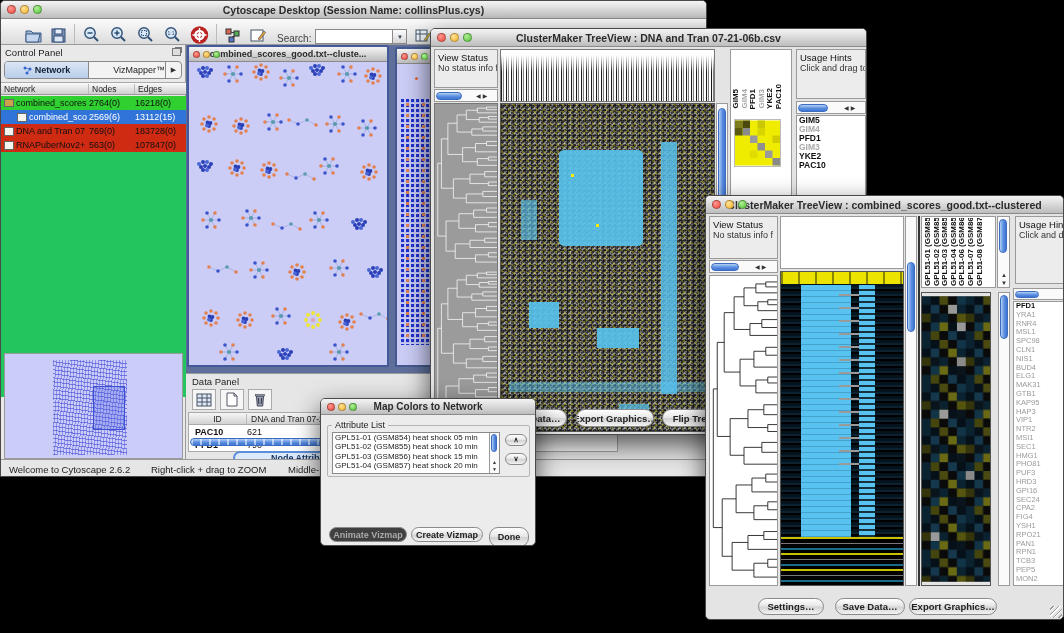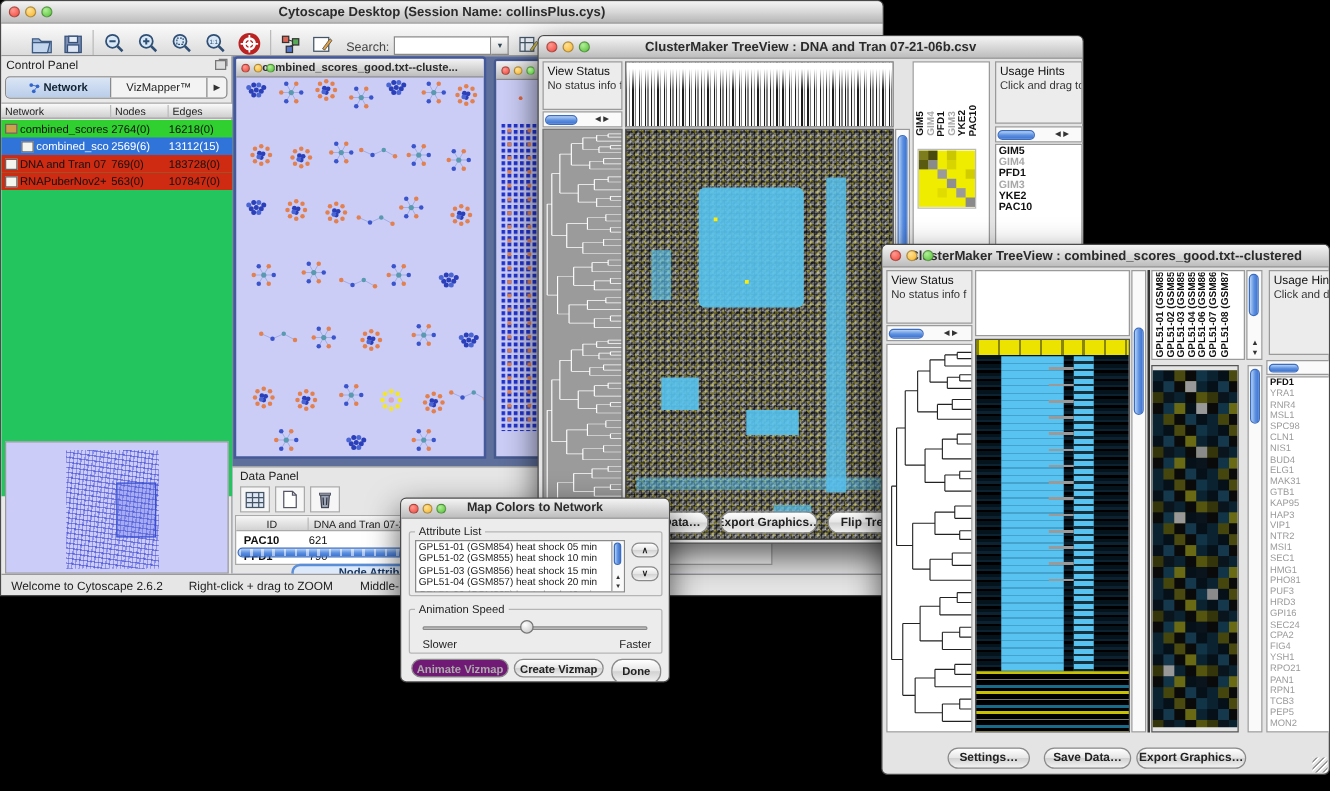--- a/index.html
+++ b/index.html
@@ -170,21 +170,21 @@
                   display:flex; align-items:center; justify-content:center; gap:3px; font-size:9px; font-weight:bold; color:#123;">
         <svg width="9" height="9" viewBox="0 0 9 9">
             <circle cx="2" cy="2" r="1.5" fill="#36c"></circle>
             <circle cx="7" cy="3" r="1.5" fill="#36c"></circle>
             <circle cx="4" cy="7" r="1.5" fill="#36c"></circle>
             <line x1="2" y1="2" x2="7" y2="3" stroke="#36c" stroke-width=".7"></line>
             <line x1="7" y1="3" x2="4" y2="7" stroke="#36c" stroke-width=".7"></line>
           </svg>
         <span>Network</span>
       </div>
-      <div style="flex:1; display:flex; align-items:center; justify-content:center; font-size:9px; color:#222;">
+      <div style="flex:1; display:flex; align-items:center; justify-content:flex-end; font-size:9px; color:#222;">
         <span>VizMapper™</span>
       </div>
       <div style="flex:0 0 16px; border-left:1px solid #8a8a8a; display:flex; align-items:center; justify-content:center; font-size:7px; color:#333;">
         <span>▶</span>
       </div>
     </div>
     <div class="abs" style="left:0; top:37px; width:185px; height:13px; background:linear-gradient(#fafafa,#cfcfcf);
                 border-top:1px solid #aaa; border-bottom:1px solid #999; display:grid; grid-template-columns:88px 46px 1fr;
                 font-size:8.5px; color:#222; align-items:center;">
       <span style="padding-left:3px; border-right:1px solid #bbb;">Network</span>
@@ -706,30 +706,22 @@
       </div>
     </div>
     <div class="aqbtn" style="left:177px; top:8px; width:22px; height:12px; font-size:7px;">
       <span>∧</span>
     </div>
     <div class="aqbtn" style="left:177px; top:27px; width:22px; height:12px; font-size:7px;">
       <span>∨</span>
     </div>
   </div>
 
-  <div class="grp" style="left:6px; top:88px; width:203px; height:36px;">
-    <span class="gl">Animation Speed</span>
-    <div class="abs" style="left:10px; top:13px; width:180px; height:3px; background:linear-gradient(#9a9a9a,#c8c8c8); border-radius:2px; border:1px solid #888;"></div>
-    <div class="abs" style="left:88px; top:8px; width:11px; height:11px; border-radius:50%; border:1px solid #777;
-                background:radial-gradient(circle at 35% 30%, #ffffff, #c2c2c2);"></div>
-    <span class="abs" style="left:10px; top:22px; font-size:9px; color:#222;">Slower</span>
-    <span class="abs" style="right:8px; top:22px; font-size:9px; color:#222;">Faster</span>
-  </div>
-
-  <div class="aqbtn" style="left:8px; top:128px; width:78px; height:15px; color:#aaa; background:#701a75; font-size:9px;">
+
+  <div class="aqbtn" style="left:8px; top:128px; width:78px; height:15px; color:#aaa; background:#404040; font-size:9px;">
     <span>Animate Vizmap</span>
   </div>
   <div class="aqbtn" style="left:90px; top:128px; width:72px; height:15px; font-size:9px;">
     <span>Create Vizmap</span>
   </div>
   <div class="aqbtn" style="left:168px; top:128px; width:40px; height:20px; font-size:9px;">
     <span>Done</span>
   </div>
 </div>
 

